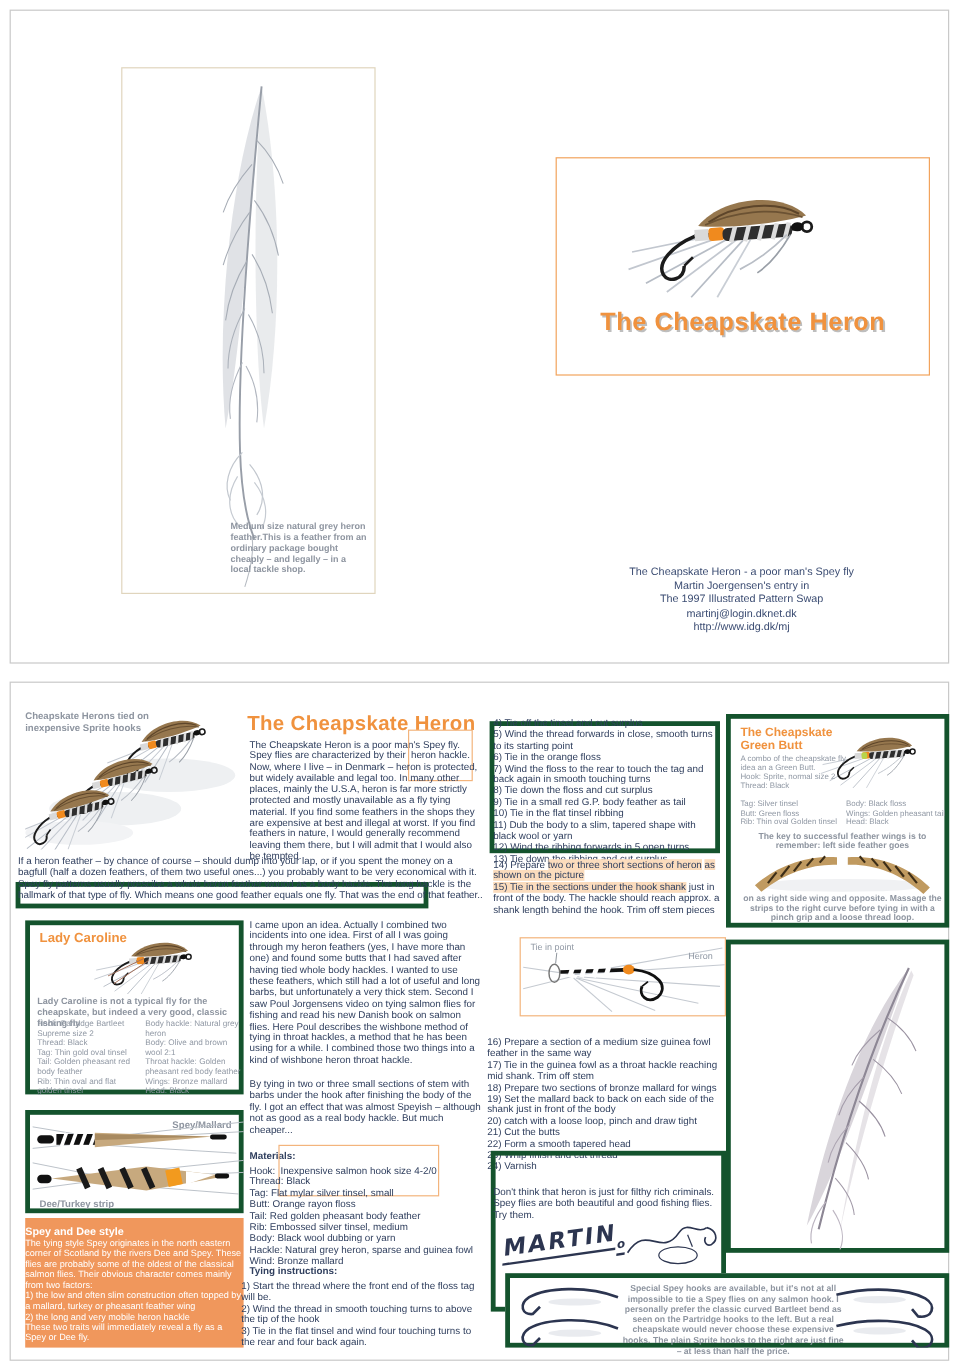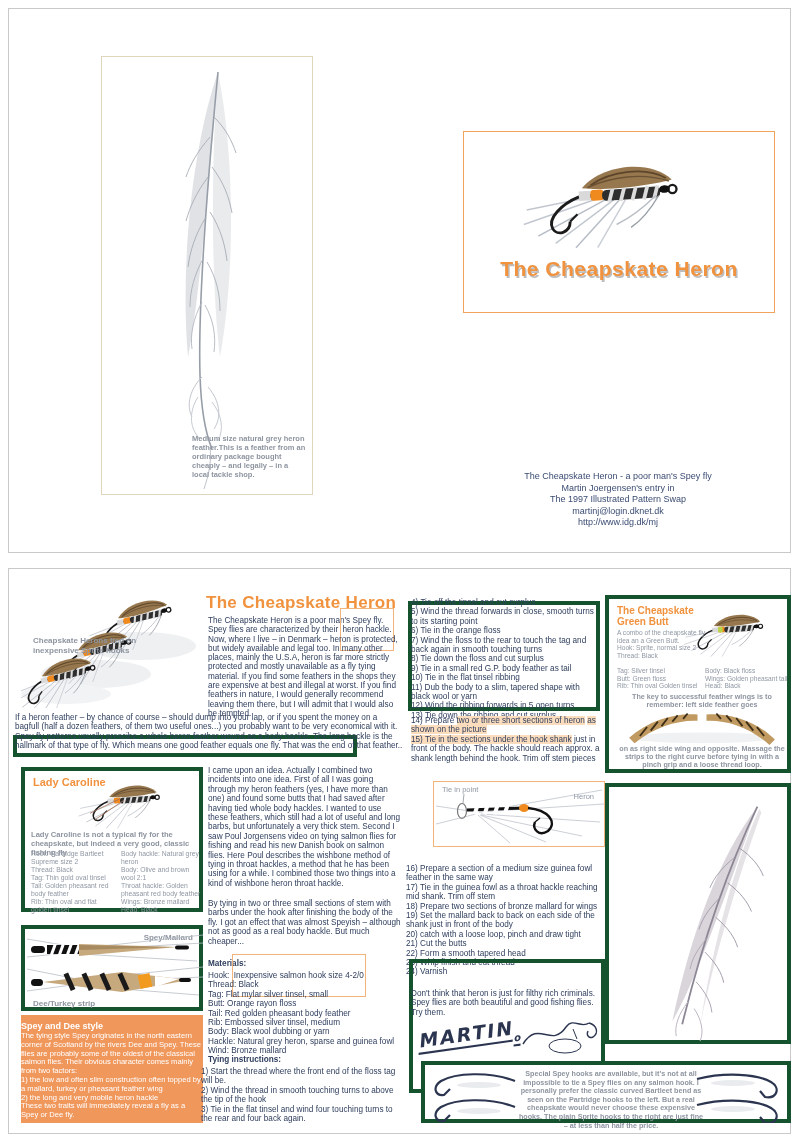--- a/index.html
+++ b/index.html
@@ -113,21 +113,21 @@
 
     <div class="abs" style="left:12px;top:17px;width:182px;height:122px;">
       <svg width="182" height="122" viewBox="0 0 182 122">
         <ellipse cx="120" cy="60" rx="55" ry="14" fill="#eef0f2"></ellipse>
         <ellipse cx="75" cy="88" rx="55" ry="14" fill="#eef0f2"></ellipse>
         <ellipse cx="45" cy="108" rx="45" ry="10" fill="#f2f3f5"></ellipse>
         <use href="#fly" transform="translate(62,8) scale(0.82) rotate(-10 70 35)"></use>
         <use href="#fly" transform="translate(22,40) scale(0.82) rotate(-10 70 35)"></use>
         <use href="#fly" transform="translate(-14,66) scale(0.82) rotate(-10 70 35)"></use>
       </svg>
-      <div class="abs grey" style="left:12px;top:6px;width:140px;font-size:8px;line-height:10px;margin-top:44px;">Cheapskate Herons tied on inexpensive Sprite hooks</div>
+      <div class="abs grey" style="left:0;top:6px;width:140px;font-size:8px;line-height:10px;">Cheapskate Herons tied on inexpensive Sprite hooks</div>
     </div>
 
     <div class="abs h2title" style="left:197px;top:24px;width:200px;">The Cheapskate Heron</div>
     <div class="abs navy t82" style="left:199px;top:47px;width:193px;"><span>The Cheapskate Heron is a poor man's Spey fly. Spey flies are characterized by their </span><span class="linkbox">heron hackle.</span><span> Now, where I live – in Denmark – heron is protected, but widely available and legal too. In many other places, mainly the U.S.A, heron is far more strictly protected and mostly unavailable as a fly tying material. If you find some feathers in the shops they are expensive at best and illegal at worst. If you find feathers in nature, I would generally recommend leaving them there, but I will admit that I would also be tempted.</span></div>
 
     <div class="abs peach" style="left:4px;top:166px;width:344px;height:22px;"></div>
     <div class="abs peach" style="left:12px;top:198px;width:182px;height:145px;">
       <div class="abs orange" style="left:8px;top:5px;font-size:11px;">Lady Caroline</div>
       <svg class="abs" style="left:38px;top:10px;" width="138" height="50" viewBox="0 0 140 62">
         <use href="#fly" transform="translate(0,-4) scale(0.95)"></use>

